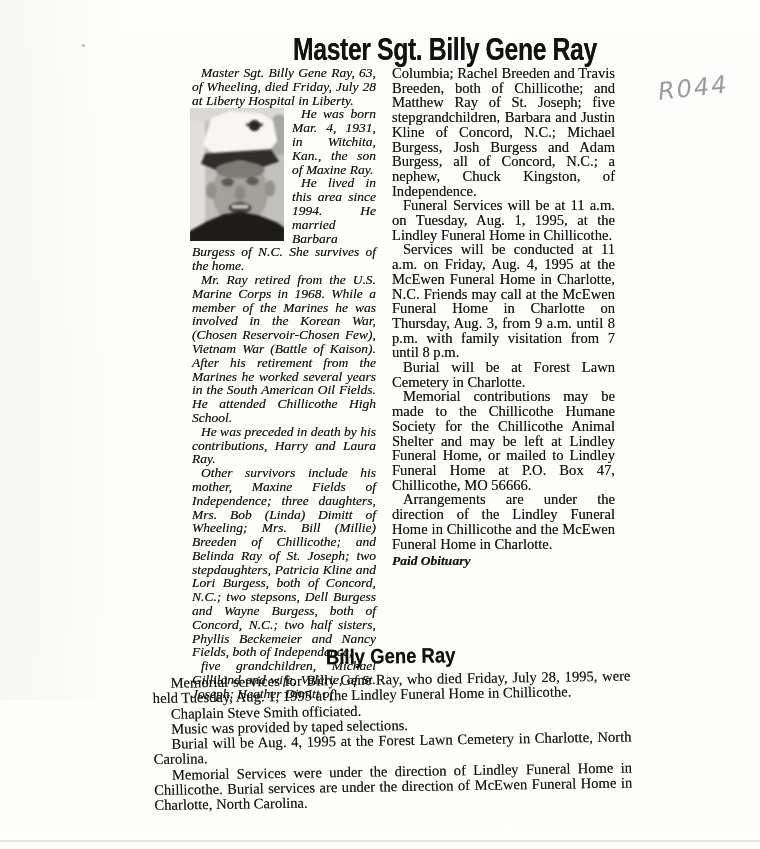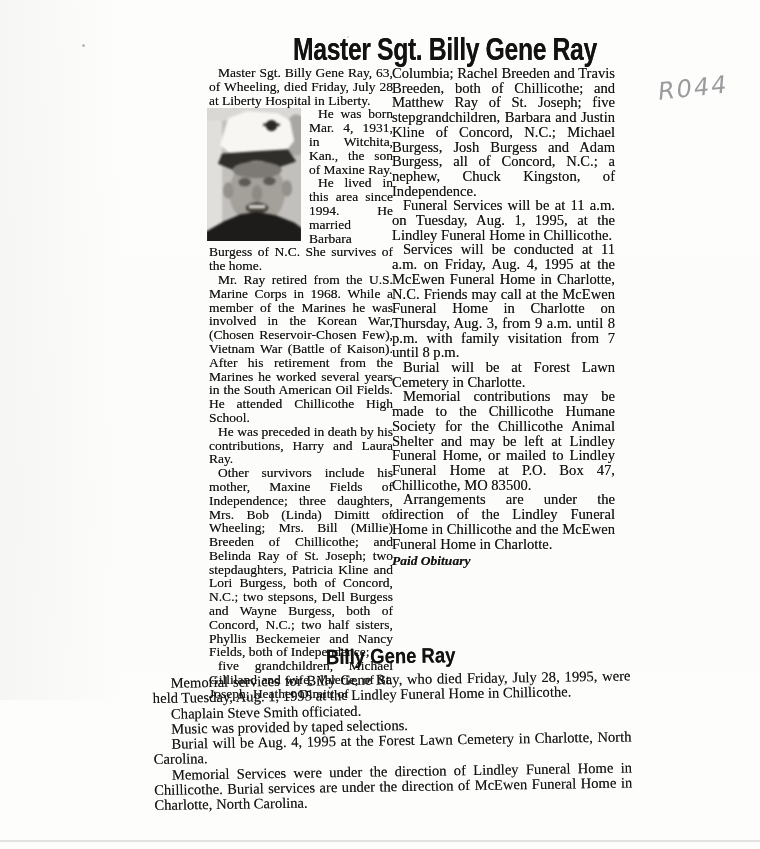--- a/index.html
+++ b/index.html
@@ -15,21 +15,21 @@
   .edge-line{position:absolute;left:0;top:840px;width:760px;height:2px;background:#e2e2e0;}
 
   .headline1{position:absolute;left:177px;top:26px;width:458px;text-align:right;
     font-family:"Liberation Sans", sans-serif;font-weight:bold;font-size:31px;line-height:32px;
     color:#131211;white-space:nowrap;margin-top:8px;}
   .headline1 span{display:inline-block;transform:scaleX(0.80);transform-origin:center;
     letter-spacing:-0.5px;text-shadow:0 0 0.6px rgba(10,10,10,0.75);}
 
   .col{position:absolute;top:66px;text-align:justify;text-shadow:0 0 0.5px rgba(20,20,18,0.65);}
   .col p{margin:0;padding:0;}
-  .col-left{left:209px;width:184px;font-size:13.5px;line-height:13.8px;}
+  .col-left{left:192px;width:184px;font-size:13.5px;line-height:13.8px;font-style:italic;}
   .col-left p{text-indent:9px;}
   .col-right{left:392px;width:223px;font-size:14.6px;line-height:14.7px;}
   .col-right p{text-indent:11px;}
   .col-right p.no-indent{text-indent:0;}
 
   .photo-wrap{float:left;width:94px;height:133px;margin:1px 8px 2px -2px;
     overflow:hidden;background:#c0beba;}
   .photo-wrap svg{display:block;width:98px;height:137px;margin:-2px;filter:blur(0.9px) contrast(1.05);}
 
   .paid-tag{text-align:left;font-style:italic;font-weight:bold;font-size:13.5px;
@@ -92,21 +92,21 @@
     <p>He was preceded in death by his contributions, Harry and Laura Ray.</p>
     <p>Other survivors include his mother, Maxine Fields of Independence; three daughters, Mrs. Bob (Linda) Dimitt of Wheeling; Mrs. Bill (Millie) Breeden of Chillicothe; and Belinda Ray of St. Joseph; two stepdaughters, Patricia Kline and Lori Burgess, both of Concord, N.C.; two stepsons, Dell Burgess and Wayne Burgess, both of Concord, N.C.; two half sisters, Phyllis Beckemeier and Nancy Fields, both of Independence;</p>
     <p>five grandchildren, Michael Gilliland and wife, Valerie, of St. Joseph; Heather Dimitt of</p>
   </div>
 
   <div class="col col-right">
     <p class="no-indent">Columbia; Rachel Breeden and Travis Breeden, both of Chillicothe; and Matthew Ray of St. Joseph; five stepgrandchildren, Barbara and Justin Kline of Concord, N.C.; Michael Burgess, Josh Burgess and Adam Burgess, all of Concord, N.C.; a nephew, Chuck Kingston, of Independence.</p>
     <p>Funeral Services will be at 11 a.m. on Tuesday, Aug. 1, 1995, at the Lindley Funeral Home in Chillicothe.</p>
     <p>Services will be conducted at 11 a.m. on Friday, Aug. 4, 1995 at the McEwen Funeral Home in Charlotte, N.C. Friends may call at the McEwen Funeral Home in Charlotte on Thursday, Aug. 3, from 9 a.m. until 8 p.m. with family visitation from 7 until 8 p.m.</p>
     <p>Burial will be at Forest Lawn Cemetery in Charlotte.</p>
-    <p>Memorial contributions may be made to the Chillicothe Humane Society for the Chillicothe Animal Shelter and may be left at Lindley Funeral Home, or mailed to Lindley Funeral Home at P.O. Box 47, Chillicothe, MO 83500.</p>
+    <p>Memorial contributions may be made to the Chillicothe Humane Society for the Chillicothe Animal Shelter and may be left at Lindley Funeral Home, or mailed to Lindley Funeral Home at P.O. Box 47, Chillicothe, MO 56666.</p>
     <p>Arrangements are under the direction of the Lindley Funeral Home in Chillicothe and the McEwen Funeral Home in Charlotte.</p>
     <div class="paid-tag">Paid Obituary</div>
   </div>
 
   <div class="obit2">
     <div class="headline2">
       <span>Billy Gene Ray</span>
     </div>
     <div class="obit2-body">
       <p>Memorial services for Billy Gene Ray, who died Friday, July 28, 1995, were held Tuesday, Aug. 1, 1995 at the Lindley Funeral Home in Chillicothe.</p>

